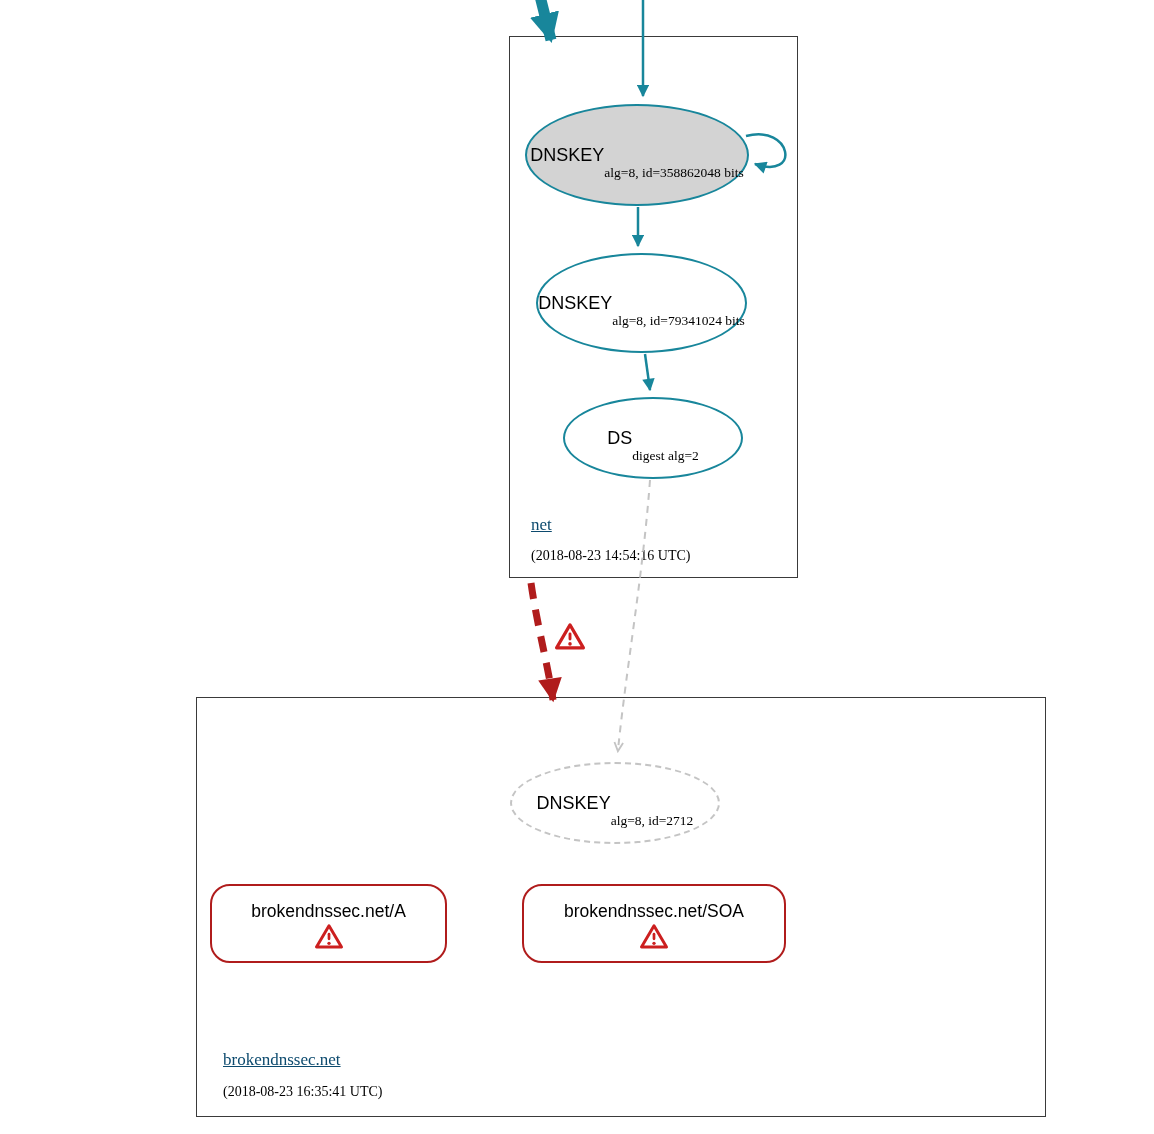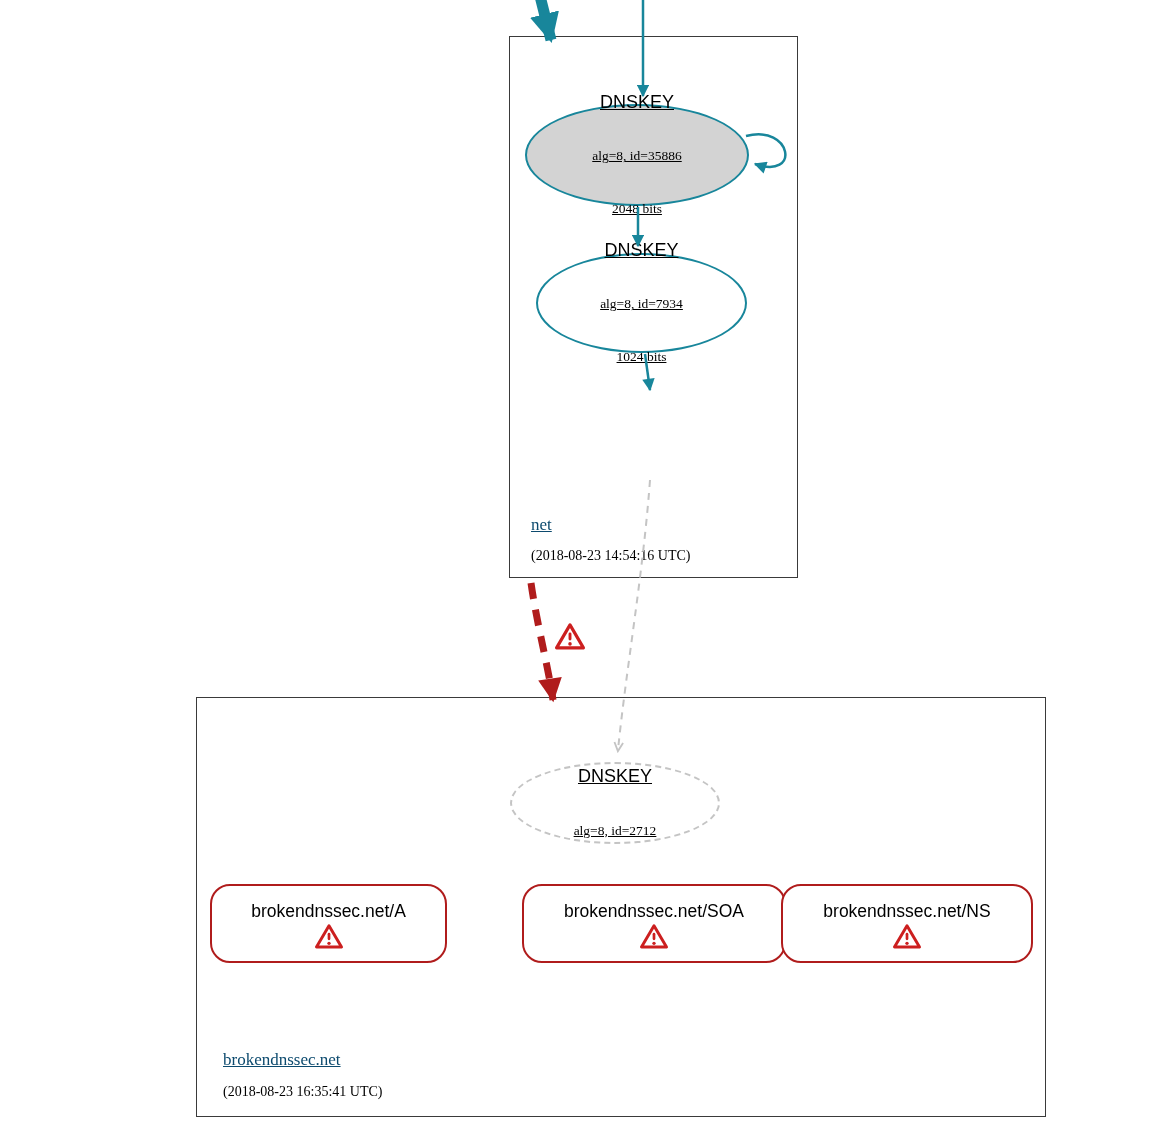--- a/index.html
+++ b/index.html
@@ -22,23 +22,22 @@
   .zone-ts {
     position:absolute; font-family:"Liberation Serif", serif; font-size:14px; color:#000;
   }
   .zone-box.net .zone-name   { left:21px; top:478px; }
   .zone-box.net .zone-ts     { left:21px; top:511px; }
   .zone-box.child .zone-name { left:26px; top:352px; }
   .zone-box.child .zone-ts   { left:26px; top:386px; }
 
   .node {
     position:absolute; z-index:2; background:#ffffff;
-    display:flex; flex-direction:column; align-items:center; justify-content:center;
+    display:flex; flex-direction:row; align-items:center; justify-content:center;
     text-align:center;
-    text-decoration:underline;
   }
   .ellipse { border-radius:50%; border:2.5px solid #18869b; }
   .node-title { font-size:18px; color:#000; line-height:1.15; }
   .node-meta  { font-family:"Liberation Serif", serif; font-size:13.5px; color:#000; line-height:1.25;margin-top:36px; }
 
   .node.ksk  { left:525px; top:104px; width:224px; height:102px; background:#d3d3d3; }
   .node.zsk  { left:536px; top:253px; width:211px; height:100px; }
   .node.ds   { left:563px; top:397px; width:180px; height:82px; }
   .node.child-dnskey {
     left:510px; top:762px; width:210px; height:82px;
@@ -79,20 +78,24 @@
     <div class="node-meta">alg=8, id=35886</div>
     <div class="node-meta">2048 bits</div>
   </div>
 
   <div class="node ellipse zsk">
     <div class="node-title">DNSKEY</div>
     <div class="node-meta">alg=8, id=7934</div>
     <div class="node-meta">1024 bits</div>
   </div>
 
+  <div class="node ellipse ds">
+    <div class="node-title">DS</div>
+    <div class="node-meta">digest alg=2</div>
+  </div>
 
   <div class="node ellipse child-dnskey">
     <div class="node-title">DNSKEY</div>
     <div class="node-meta">alg=8, id=2712</div>
   </div>
 
   <div class="rrset a">
     <div class="rrset-label">brokendnssec.net/A</div>
     <svg class="warn" width="30" height="27" viewBox="0 0 24 22">
       <path d="M12 2.2 L22.2 19.6 H1.8 Z" fill="#ffffff" stroke="#cc1f1f" stroke-width="2.4" stroke-linejoin="round"></path>
@@ -103,28 +106,20 @@
 
   <div class="rrset soa">
     <div class="rrset-label">brokendnssec.net/SOA</div>
     <svg class="warn" width="30" height="27" viewBox="0 0 24 22">
       <path d="M12 2.2 L22.2 19.6 H1.8 Z" fill="#ffffff" stroke="#cc1f1f" stroke-width="2.4" stroke-linejoin="round"></path>
       <rect x="10.9" y="8" width="2.2" height="6" rx="1.1" fill="#cc1f1f"></rect>
       <circle cx="12" cy="16.6" r="1.35" fill="#cc1f1f"></circle>
     </svg>
   </div>
 
-  <div class="rrset ns">
-    <div class="rrset-label">brokendnssec.net/NS</div>
-    <svg class="warn" width="30" height="27" viewBox="0 0 24 22">
-      <path d="M12 2.2 L22.2 19.6 H1.8 Z" fill="#ffffff" stroke="#cc1f1f" stroke-width="2.4" stroke-linejoin="round"></path>
-      <rect x="10.9" y="8" width="2.2" height="6" rx="1.1" fill="#cc1f1f"></rect>
-      <circle cx="12" cy="16.6" r="1.35" fill="#cc1f1f"></circle>
-    </svg>
-  </div>
 
   <svg class="warn-float" width="32" height="29" viewBox="0 0 24 22">
     <path d="M12 2.2 L22.2 19.6 H1.8 Z" fill="#ffffff" stroke="#cc1f1f" stroke-width="2.4" stroke-linejoin="round"></path>
     <rect x="10.9" y="8" width="2.2" height="6" rx="1.1" fill="#cc1f1f"></rect>
     <circle cx="12" cy="16.6" r="1.35" fill="#cc1f1f"></circle>
   </svg>
 
   <svg class="edges" width="1154" height="1134" viewBox="0 0 1154 1134">
     <defs>
       <marker id="mTeal" viewBox="0 0 10 10" refX="9" refY="5" markerWidth="5.2" markerHeight="5" orient="auto">

